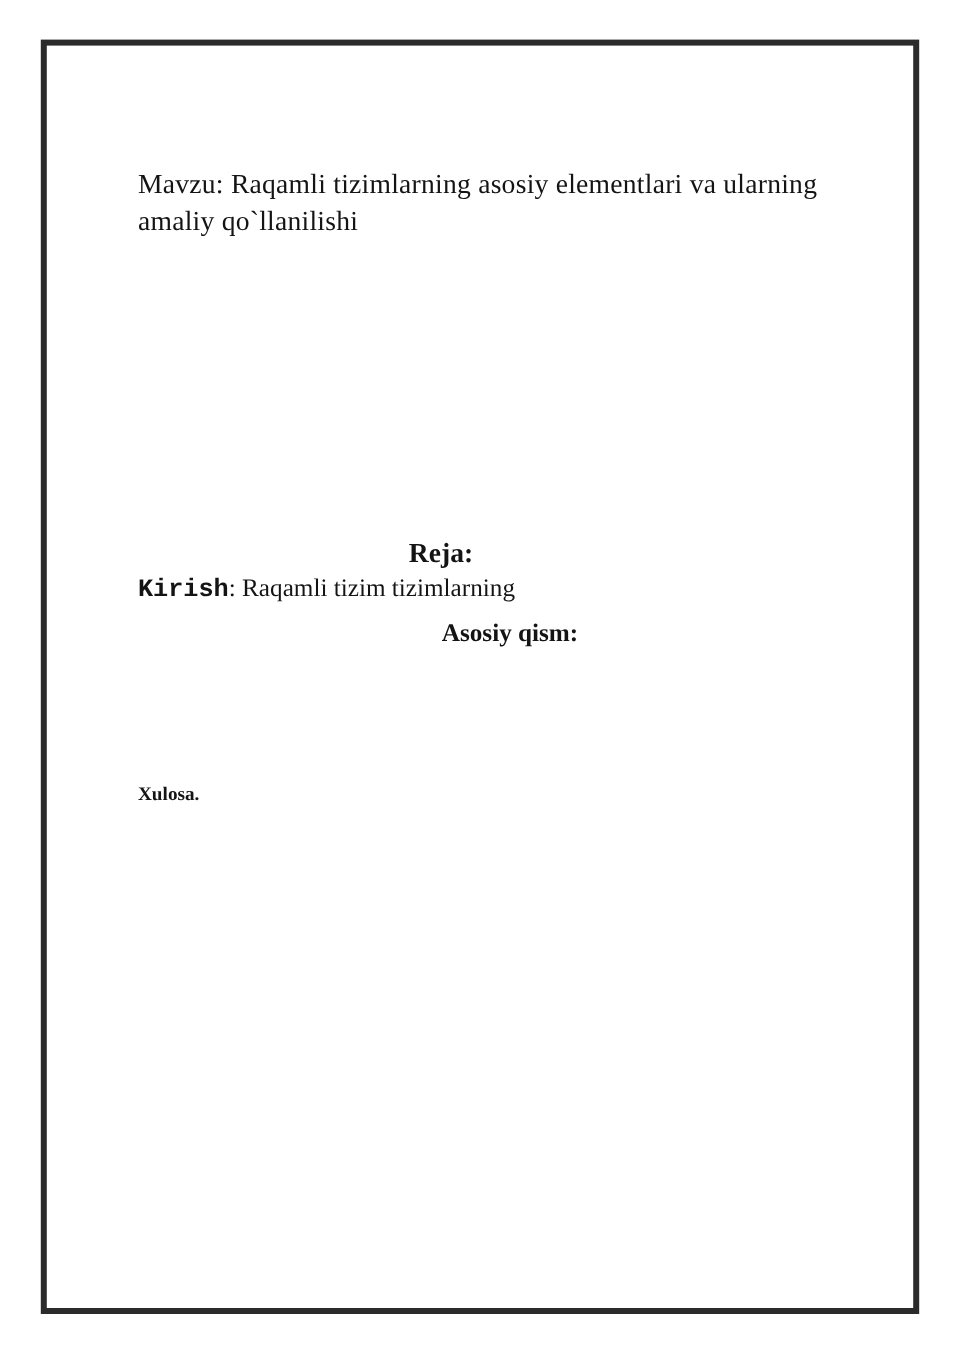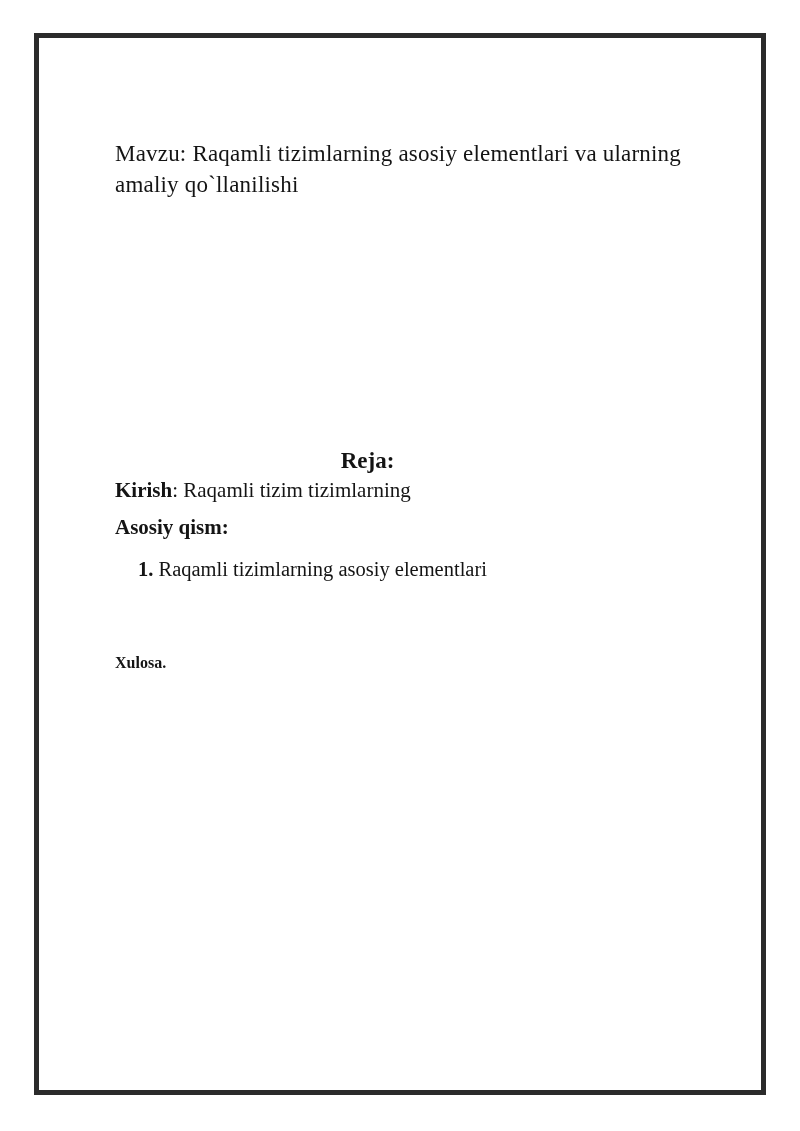--- a/index.html
+++ b/index.html
@@ -42,29 +42,30 @@
     font-weight: bold;
   }
   .intro-line {
     position: absolute;
     left: 115px;
     top: 477px;
     width: 620px;
     font-size: 21px;
     line-height: 27px;
   }
-  .intro-line .label { font-weight: bold; }
+  .intro-line .label { font-weight: bold; font-family: Liberation Mono, monospace; }
   .main-section-heading {
     position: absolute;
     left: 115px;
     top: 514px;
     width: 620px;
     font-size: 21px;
     line-height: 27px;
     font-weight: bold;
+    text-align: center;
   }
   .plan-list {
     position: absolute;
     left: 138px;
     top: 555px;
     width: 600px;
     font-size: 20.5px;
   }
   .plan-list .row {
     line-height: 28.5px;
@@ -88,16 +89,15 @@
 
 <h1 class="doc-title">Mavzu: Raqamli tizimlarning asosiy elementlari va ularning amaliy qo`llanilishi</h1>
 
 <h2 class="plan-heading">Reja:</h2>
 
 <p class="intro-line"><span class="label">Kirish</span><span>: Raqamli tizim tizimlarning</span></p>
 
 <h3 class="main-section-heading">Asosiy qism:</h3>
 
 <div class="plan-list">
-  <div class="row"><span class="num">1.</span>&nbsp;<span>Raqamli tizimlarning asosiy elementlari</span></div>
 </div>
 
 <p class="conclusion">Xulosa.</p>
 
 </body></html>

